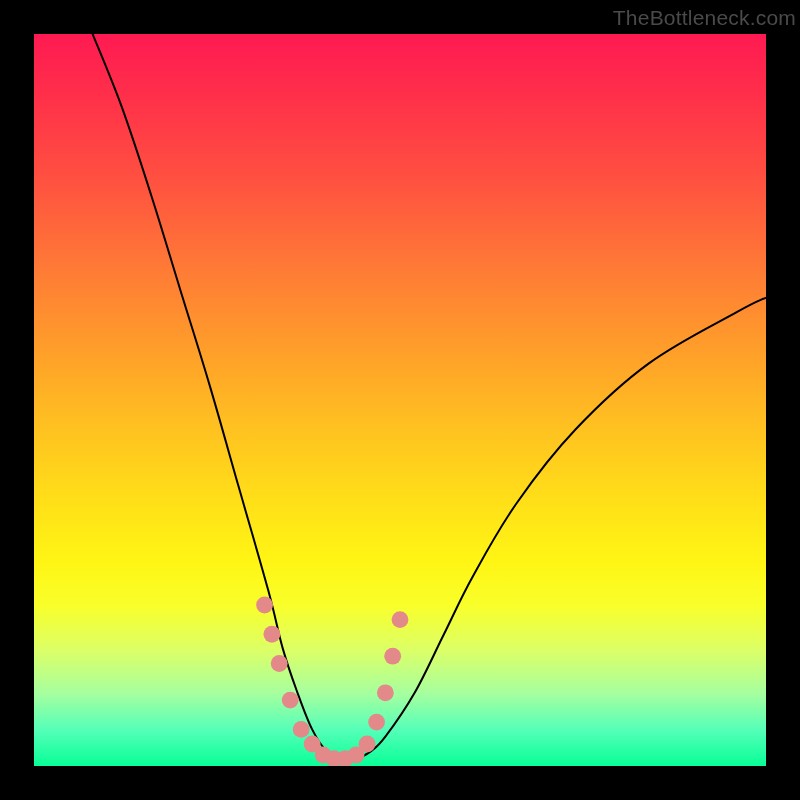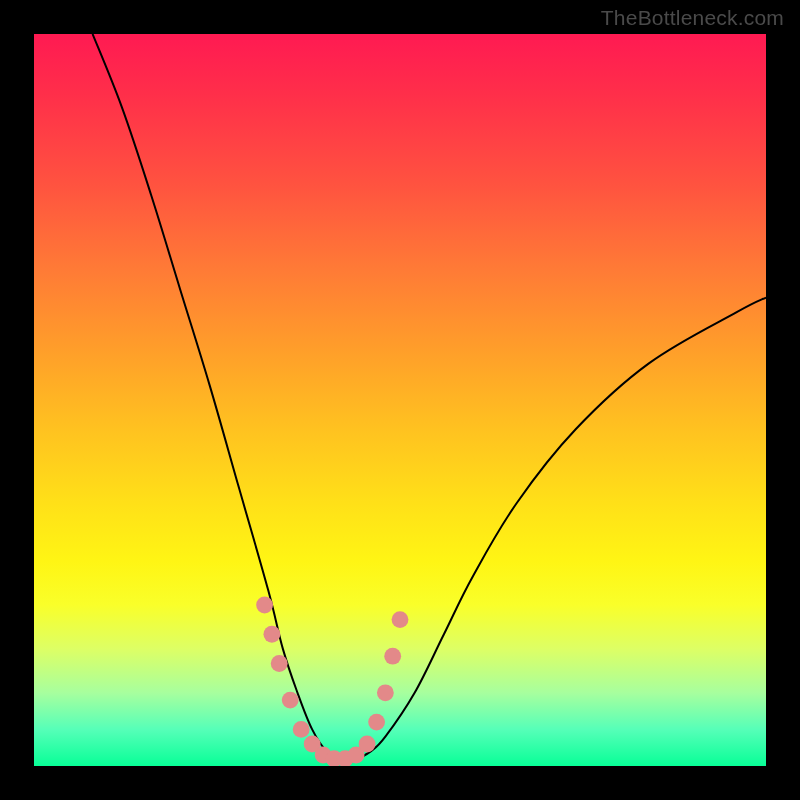--- a/index.html
+++ b/index.html
@@ -7,21 +7,21 @@
     width: 800px;
     height: 800px;
     background: #000;
     position: relative;
     font-family: Arial, sans-serif;
     overflow: hidden;
   }
   .watermark {
     position: absolute;
     top: 6px;
-    right: 16px;
+    right: 4px;
     color: #4a4a4a;
     font-size: 21px;
     font-weight: 500;
     letter-spacing: 0.2px;
     z-index: 10;
   }
   .plot-area {
     position: absolute;
     left: 34px;
     top: 34px;

